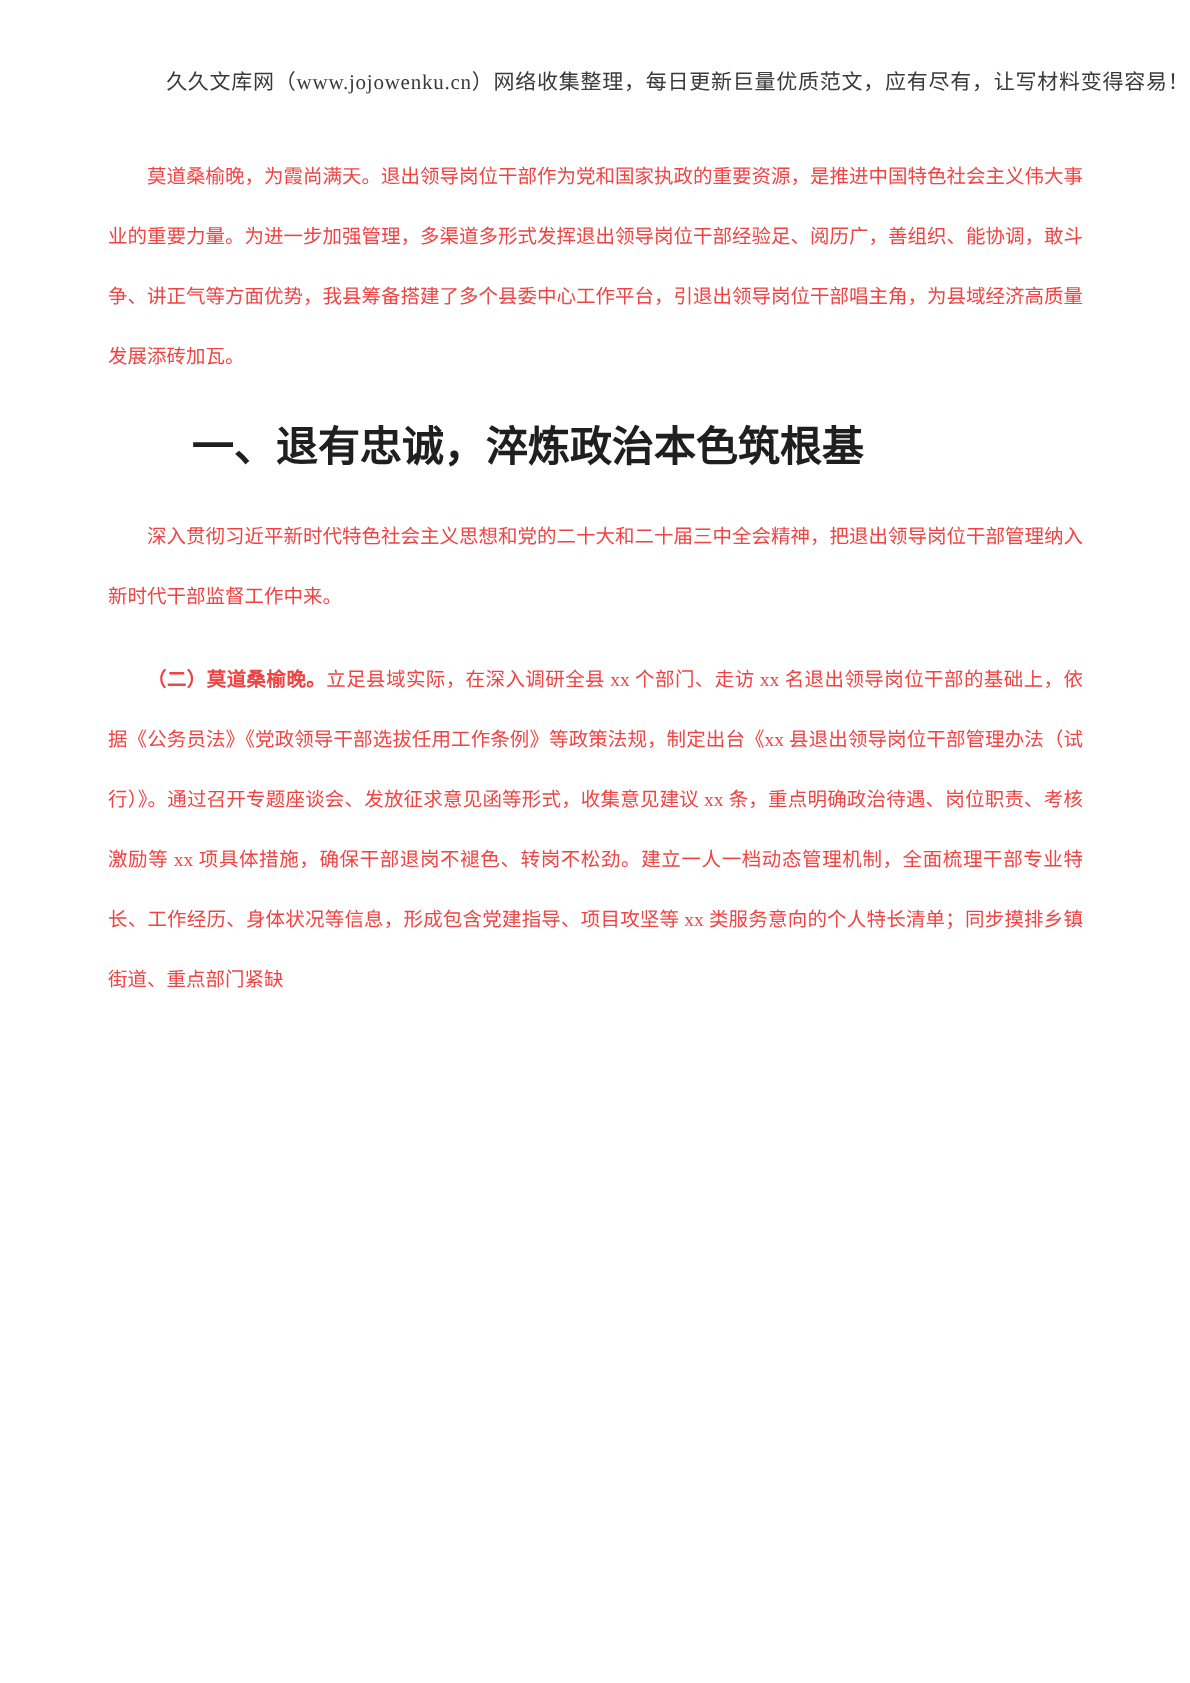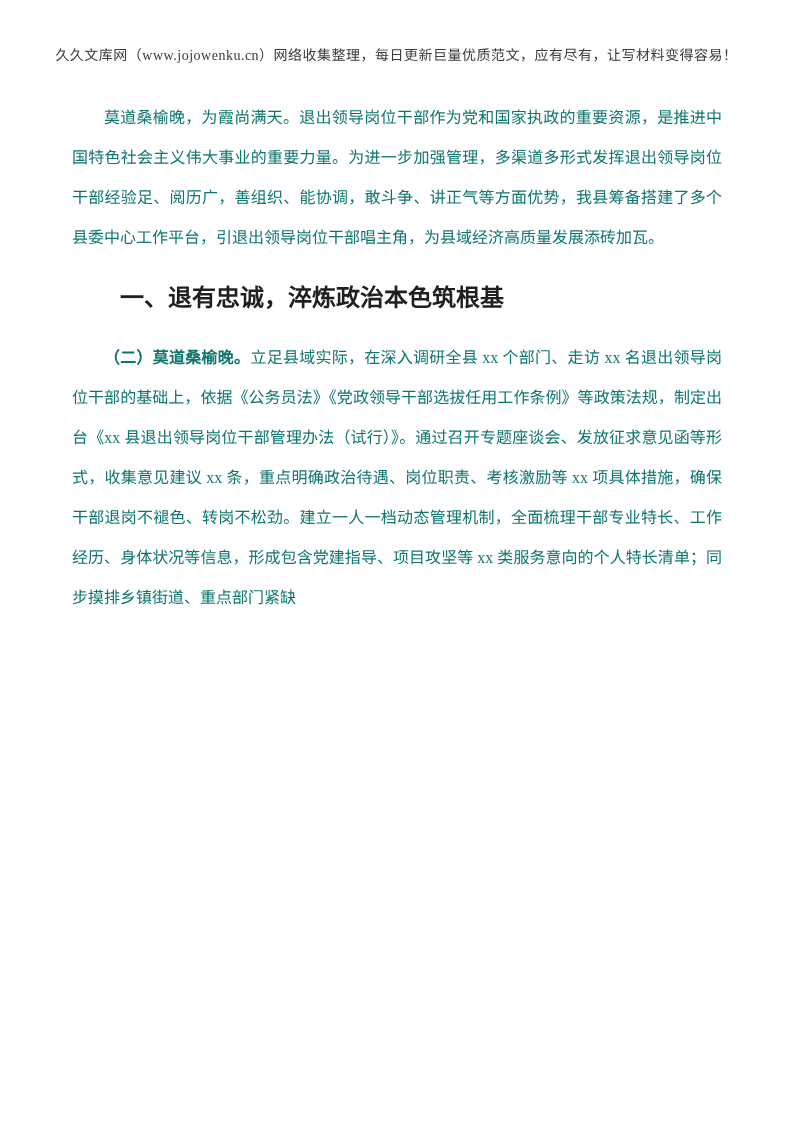--- a/index.html
+++ b/index.html
@@ -8,43 +8,43 @@
     position: relative;
     width: 793px;
     height: 1122px;
     margin: 0 auto;
     background: #ffffff;
     overflow: hidden;
     font-family: "Liberation Serif", "DejaVu Serif", serif;
   }
   .watermark {
     margin-top: 46px;
-    text-align: center;
+    text-align: right;
     font-size: 14px;
     line-height: 20px;
     color: #3a3a3a;
     letter-spacing: 0.5px;
     white-space: nowrap;
   }
   .content {
     margin: 32px 71px 0 72px; 
     color: #1f1f1f;
   }
   .para {
-    font-size: 16px;
+    font-size: 13px;
     line-height: 40px;
     text-align: justify;
     text-indent: 2em;
-    color: #0f766e;
+    color: #ef4444;
   }
   .para + .para { margin-top: 15px; }
   .doc-heading {
     margin-top: 20px;
     margin-bottom: 20px;
-    font-size: 24px;
+    font-size: 28px;
     line-height: 40px;
     text-indent: 2em;
     font-weight: bold;
     font-family: "Liberation Sans", "DejaVu Sans", sans-serif;
     color: #1f1f1f;
   }
   .lead-in {
     font-weight: bold;
     font-family: "Liberation Sans", "DejaVu Sans", sans-serif;
   }
@@ -55,18 +55,19 @@
 <div class="page">
 
   <div class="watermark">久久文库网（www.jojowenku.cn）网络收集整理，每日更新巨量优质范文，应有尽有，让写材料变得容易！</div>
 
   <div class="content">
 
     <p class="para">莫道桑榆晚，为霞尚满天。退出领导岗位干部作为党和国家执政的重要资源，是推进中国特色社会主义伟大事业的重要力量。为进一步加强管理，多渠道多形式发挥退出领导岗位干部经验足、阅历广，善组织、能协调，敢斗争、讲正气等方面优势，我县筹备搭建了多个县委中心工作平台，引退出领导岗位干部唱主角，为县域经济高质量发展添砖加瓦。</p>
 
     <h2 class="doc-heading">一、退有忠诚，淬炼政治本色筑根基</h2>
 
+    <p class="para">深入贯彻习近平新时代特色社会主义思想和党的二十大和二十届三中全会精神，把退出领导岗位干部管理纳入新时代干部监督工作中来。</p>
 
 
     <p class="para"><span class="lead-in">（二）莫道桑榆晚。</span><span>立足县域实际，在深入调研全县 xx 个部门、走访 xx 名退出领导岗位干部的基础上，依据《公务员法》《党政领导干部选拔任用工作条例》等政策法规，制定出台《xx 县退出领导岗位干部管理办法（试行）》。通过召开专题座谈会、发放征求意见函等形式，收集意见建议 xx 条，重点明确政治待遇、岗位职责、考核激励等 xx 项具体措施，确保干部退岗不褪色、转岗不松劲。建立一人一档动态管理机制，全面梳理干部专业特长、工作经历、身体状况等信息，形成包含党建指导、项目攻坚等 xx 类服务意向的个人特长清单；同步摸排乡镇街道、重点部门紧缺</span></p>
 
   </div>
 </div>
 
 </body></html>

